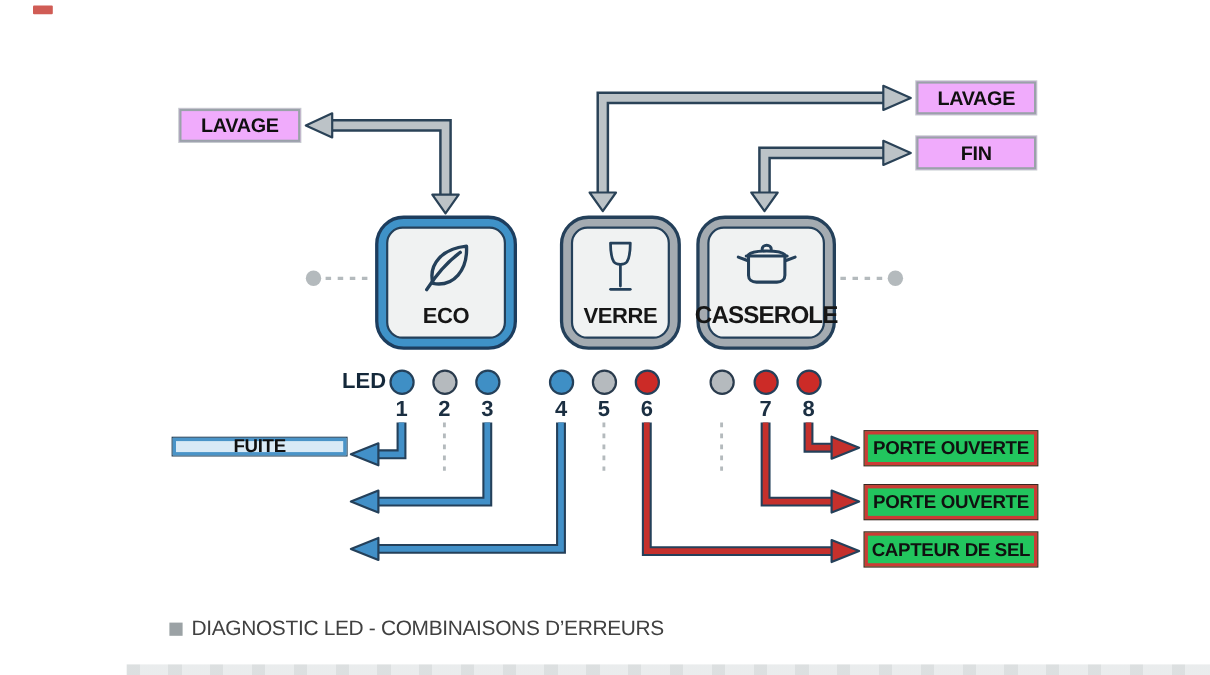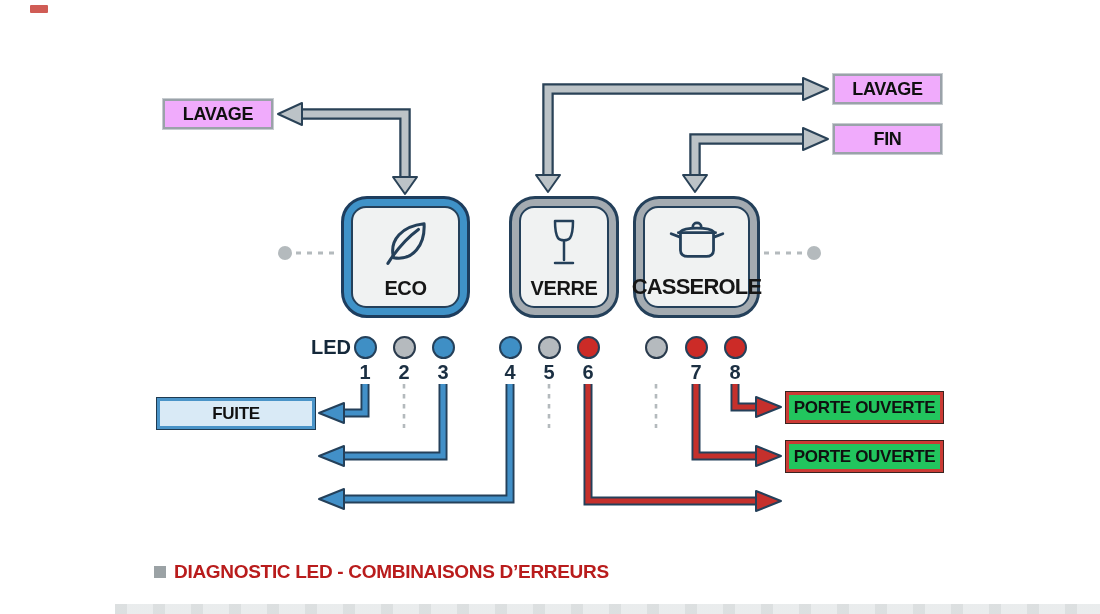--- a/index.html
+++ b/index.html
@@ -46,21 +46,21 @@
     border:2.5px solid #24405a;box-sizing:border-box;margin:0 auto;
   }
   .led-dot.blue{background:#3f8fc5;}
   .led-dot.gray{background:#b5babe;border-color:#2a3b4d;}
   .led-dot.red{background:#cc2b27;}
   .led-num{display:block;font-weight:bold;font-size:20px;color:#1b2f42;margin-top:2px;}
 
   
   .caption-row{position:absolute;left:154px;top:561px;display:flex;align-items:center;}
   .caption-bullet{width:12px;height:12px;background:#9ba2a5;margin-right:8px;flex:0 0 auto;}
-  .caption-text{font-weight:bold;font-size:19px;color:#b91c1c;letter-spacing:-0.3px;white-space:nowrap;}
+  .caption-text{font-weight:normal;font-size:19px;color:#404040;letter-spacing:-0.3px;white-space:nowrap;}
 
   
   .top-red-dash{position:absolute;left:30px;top:5px;width:18px;height:8px;background:#cb4a42;border-radius:1px;opacity:.9;}
   .bottom-bar{
     position:absolute;left:115px;top:604px;width:985px;height:10px;
     background:repeating-linear-gradient(90deg,#d6dadb 0 12px,#e6e9ea 12px 38px);
     opacity:.85;
   }
 </style>
 </head>
@@ -201,29 +201,32 @@
   </div>
   <div class="led-slot" style="left:684px;">
     <span class="led-dot red"></span>
     <span class="led-num">7</span>
   </div>
   <div class="led-slot" style="left:723px;">
     <span class="led-dot red"></span>
     <span class="led-num">8</span>
   </div>
 
-  <div class="box blue-box" style="left:157px;top:398px;width:158px;height:31px;">
+  <div class="box blue-box" style="left:157px;top:398px;width:158px;height:16px;">
     <span>FUITE</span>
   </div>
 
   <div class="box red-box" style="left:786px;top:392px;width:157px;height:31px;">
     <span>PORTE OUVERTE</span>
   </div>
   <div class="box red-box" style="left:786px;top:441px;width:157px;height:31px;">
     <span>PORTE OUVERTE</span>
+  </div>
+  <div class="box red-box" style="left:786px;top:484px;width:157px;height:31px;">
+    <span>CAPTEUR DE SEL</span>
   </div>
 
   <div class="caption-row">
     <span class="caption-bullet"></span>
     <span class="caption-text">DIAGNOSTIC LED - COMBINAISONS D’ERREURS</span>
   </div>
 
   <div class="top-red-dash"></div>
   <div class="bottom-bar"></div>
 

